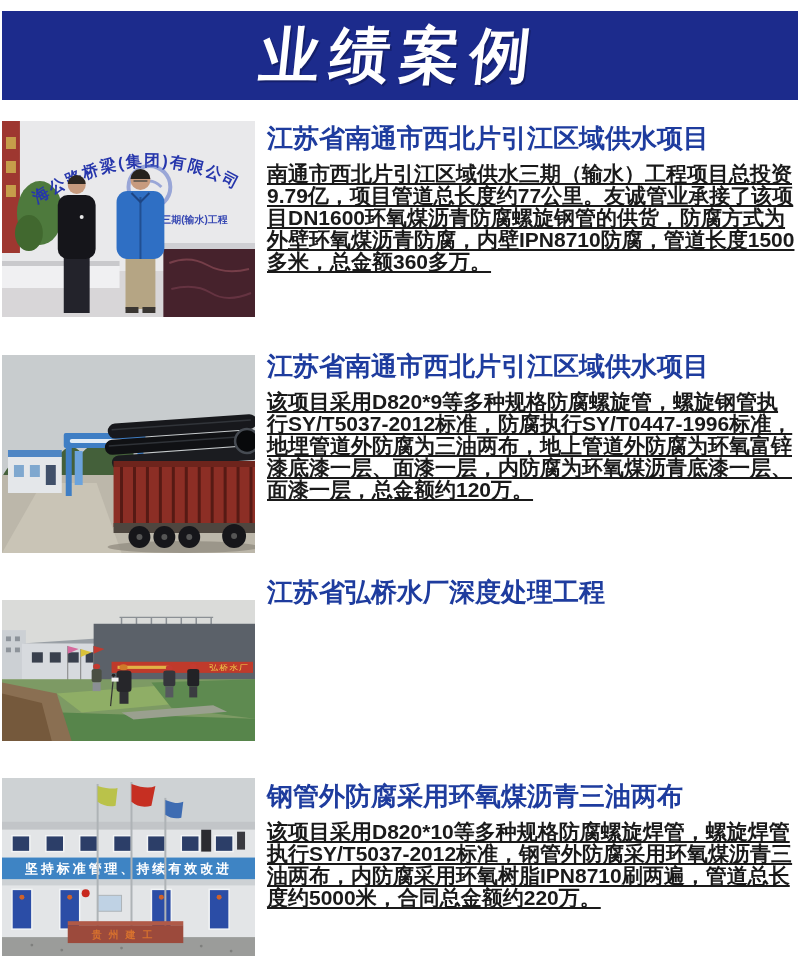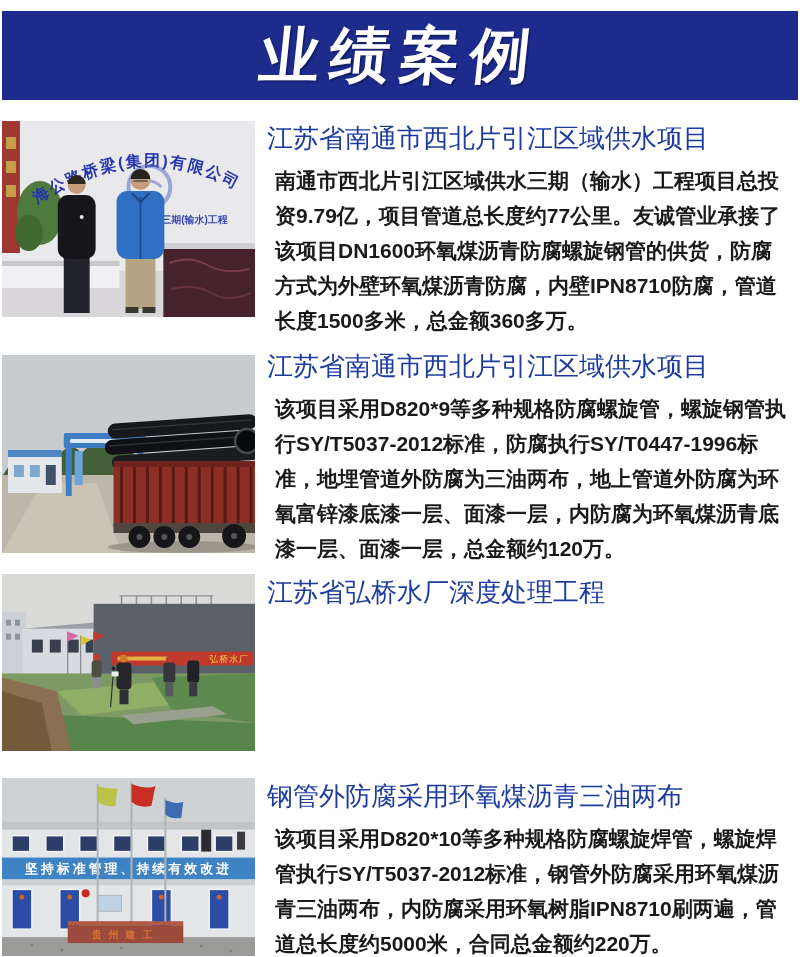--- a/index.html
+++ b/index.html
@@ -10,29 +10,29 @@
   .banner{position:absolute;left:2px;top:11px;width:796px;height:89px;background:#1c2b8c;
           display:flex;align-items:center;justify-content:center;}
   .banner-title{color:#ffffff;font-size:60px;font-weight:900;letter-spacing:10px;
           transform:skewX(-6deg);margin:0;line-height:1;text-shadow:2px 2px 0 rgba(0,0,20,.28);}
 
   
   .photo{position:absolute;left:2px;width:253px;overflow:hidden;background:#ddd;}
   .photo svg{display:block;width:100%;height:100%;}
   #photo-1{top:121px;height:196px;}
   #photo-2{top:355px;height:198px;}
-  #photo-3{top:574px;height:177px;font-family:Liberation Mono, monospace;}
+  #photo-3{top:600px;height:141px;font-family:Liberation Mono, monospace;}
   #photo-4{top:778px;height:178px;}
 
   
   .case-text{position:absolute;left:267px;width:530px;}
   #text-1{top:121px;} #text-2{top:349px;} #text-3{top:575px;} #text-4{top:779px;}
-  .case-title{margin:0 0 8px 0;font-size:26px;line-height:34px;font-weight:normal;color:#1e3c9e;}
-  .case-body{margin:8px;font-size:21px;line-height:35px;color:#1a1a1a;font-weight:600;
-             text-align:left;word-break:break-all;}
+  .case-title{margin:0 0 8px 0;font-size:26px;line-height:34px;font-weight:bold;color:#1e3c9e;}
+  .case-body{margin:0;font-size:21px;line-height:22px;color:#1a1a1a;font-weight:600;
+             text-align:left;word-break:break-all;text-decoration:underline;}
 </style>
 </head>
 <body>
 
 <div class="page">
 
   <div class="banner">
     <h1 class="banner-title">业绩案例</h1>
   </div>
 

